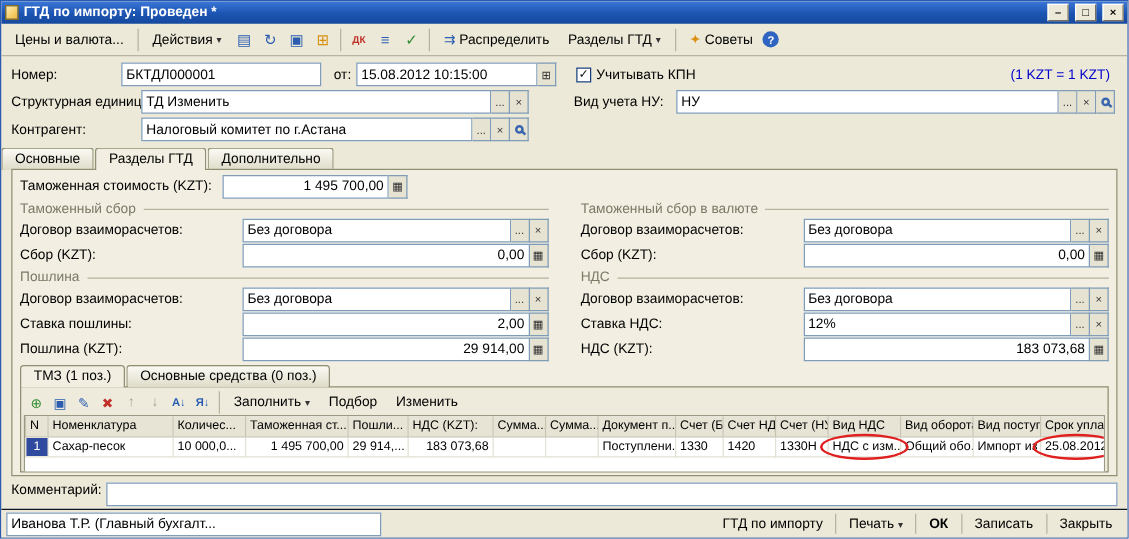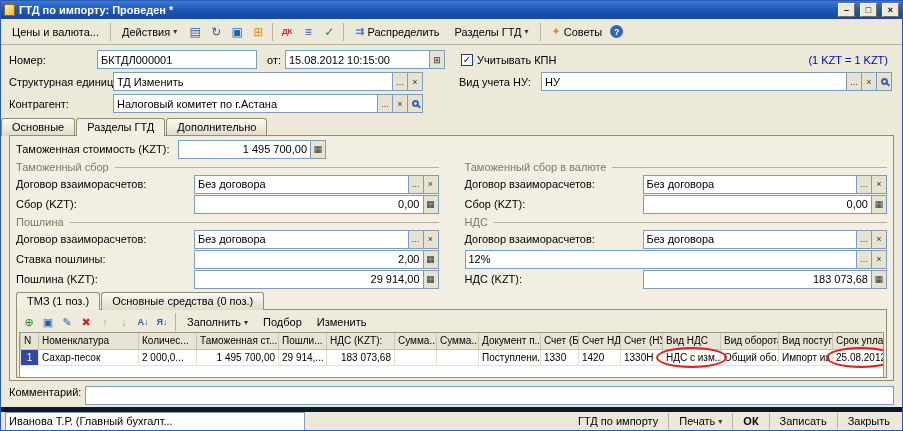--- a/index.html
+++ b/index.html
@@ -83,21 +83,21 @@
   td { border:1px solid #e3e1d3; padding:1px 3px; height:16px; overflow:hidden; white-space:nowrap; background:#fff; }
   td.num { text-align:right; }
   td.selnum { background:#2f4a9e; color:#fff; text-align:center; }
   tr.filler td { border:none; }
   .ellipse { position:absolute; border:2px solid #e01f1f; border-radius:50%; pointer-events:none; z-index:5; }
   #ell-vat { left:636px; top:14px; width:71px; height:21px; }
   #ell-date { left:806px; top:14px; width:70px; height:21px; }
   
   .comment-row { padding:2px 8px; height:23px; flex:0 0 23px; display:flex; align-items:flex-start; }
   .comment-row .lbl { width:76px; flex:0 0 76px; }
-  .footer { height:23px; flex:0 0 23px; border-top:5px solid #0f172a; display:flex; align-items:center; padding:0 4px; gap:2px; background:#ece9d8; }
+  .footer { height:23px; flex:0 0 23px; border-top:1px solid #0f172a; display:flex; align-items:center; padding:0 4px; gap:2px; background:#ece9d8; }
   .fspacer { flex:1; }
   .fb { display:flex; align-items:center; gap:3px; padding:2px 8px; white-space:nowrap; }
   .vline { width:1px; height:16px; background:#b8b4a2; flex:0 0 1px; }
   .bold { font-weight:bold; }
 </style>
 </head>
 <body>
 
 <div class="window">
 
@@ -282,20 +282,21 @@
         </div>
         <div class="grow">
           <span class="lbl">Договор взаиморасчетов:</span>
           <div class="fld">
             <div class="inp grow1">Без договора</div>
             <div class="fbtn">...</div>
             <div class="fbtn">×</div>
           </div>
         </div>
         <div class="grow">
+          <span class="lbl">Ставка НДС:</span>
           <div class="fld">
             <div class="inp grow1">12%</div>
             <div class="fbtn">...</div>
             <div class="fbtn">×</div>
           </div>
         </div>
         <div class="grow">
           <span class="lbl">НДС (KZT):</span>
           <div class="fld">
             <div class="inp grow1 r">183 073,68</div>
@@ -368,21 +369,21 @@
             <th>Счет НДС</th>
             <th>Счет (НУ)</th>
             <th>Вид НДС</th>
             <th>Вид оборота</th>
             <th>Вид поступл...</th>
             <th>Срок уплат...</th>
           </tr>
           <tr>
             <td class="selnum">1</td>
             <td>Сахар-песок</td>
-            <td>2 000,0...</td>
+            <td>10 000,0...</td>
             <td class="num">1 495 700,00</td>
             <td>29 914,...</td>
             <td class="num">183 073,68</td>
             <td></td>
             <td></td>
             <td>Поступлени...</td>
             <td>1330</td>
             <td>1420</td>
             <td>1330Н</td>
             <td>НДС с изм...</td>

